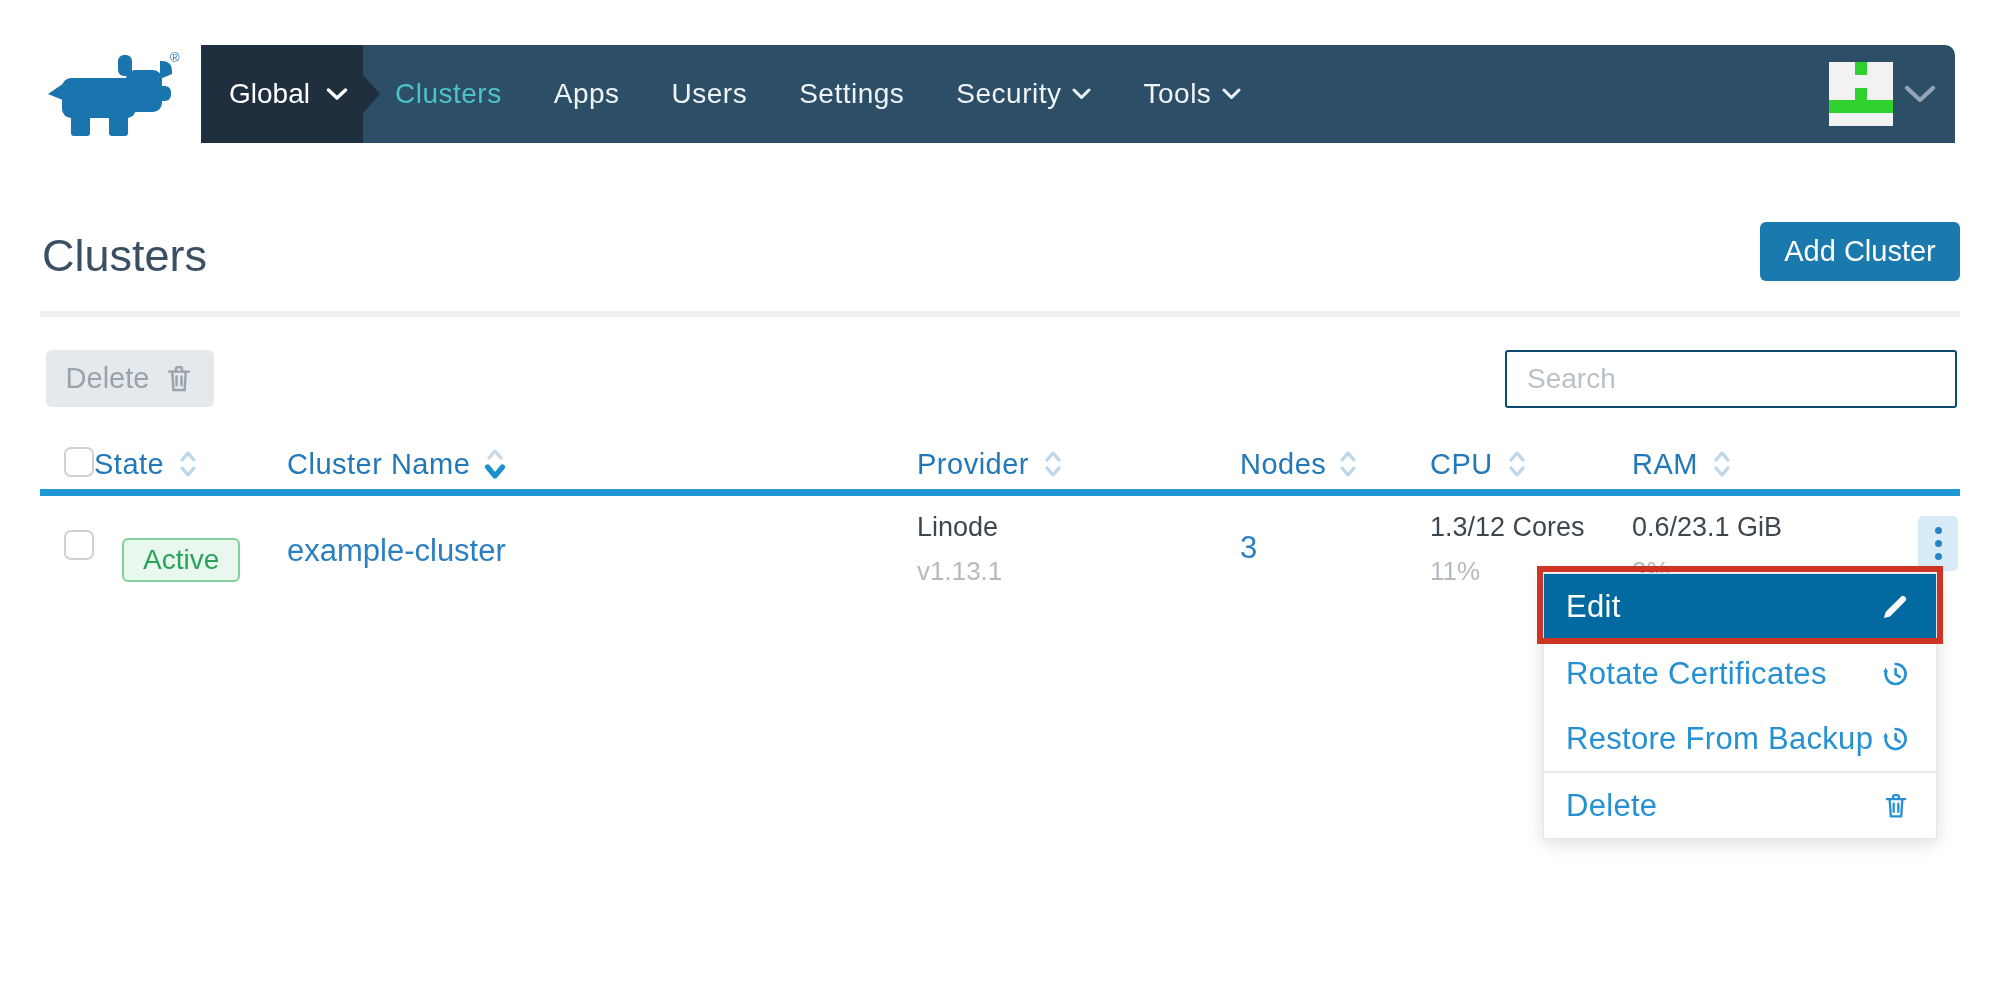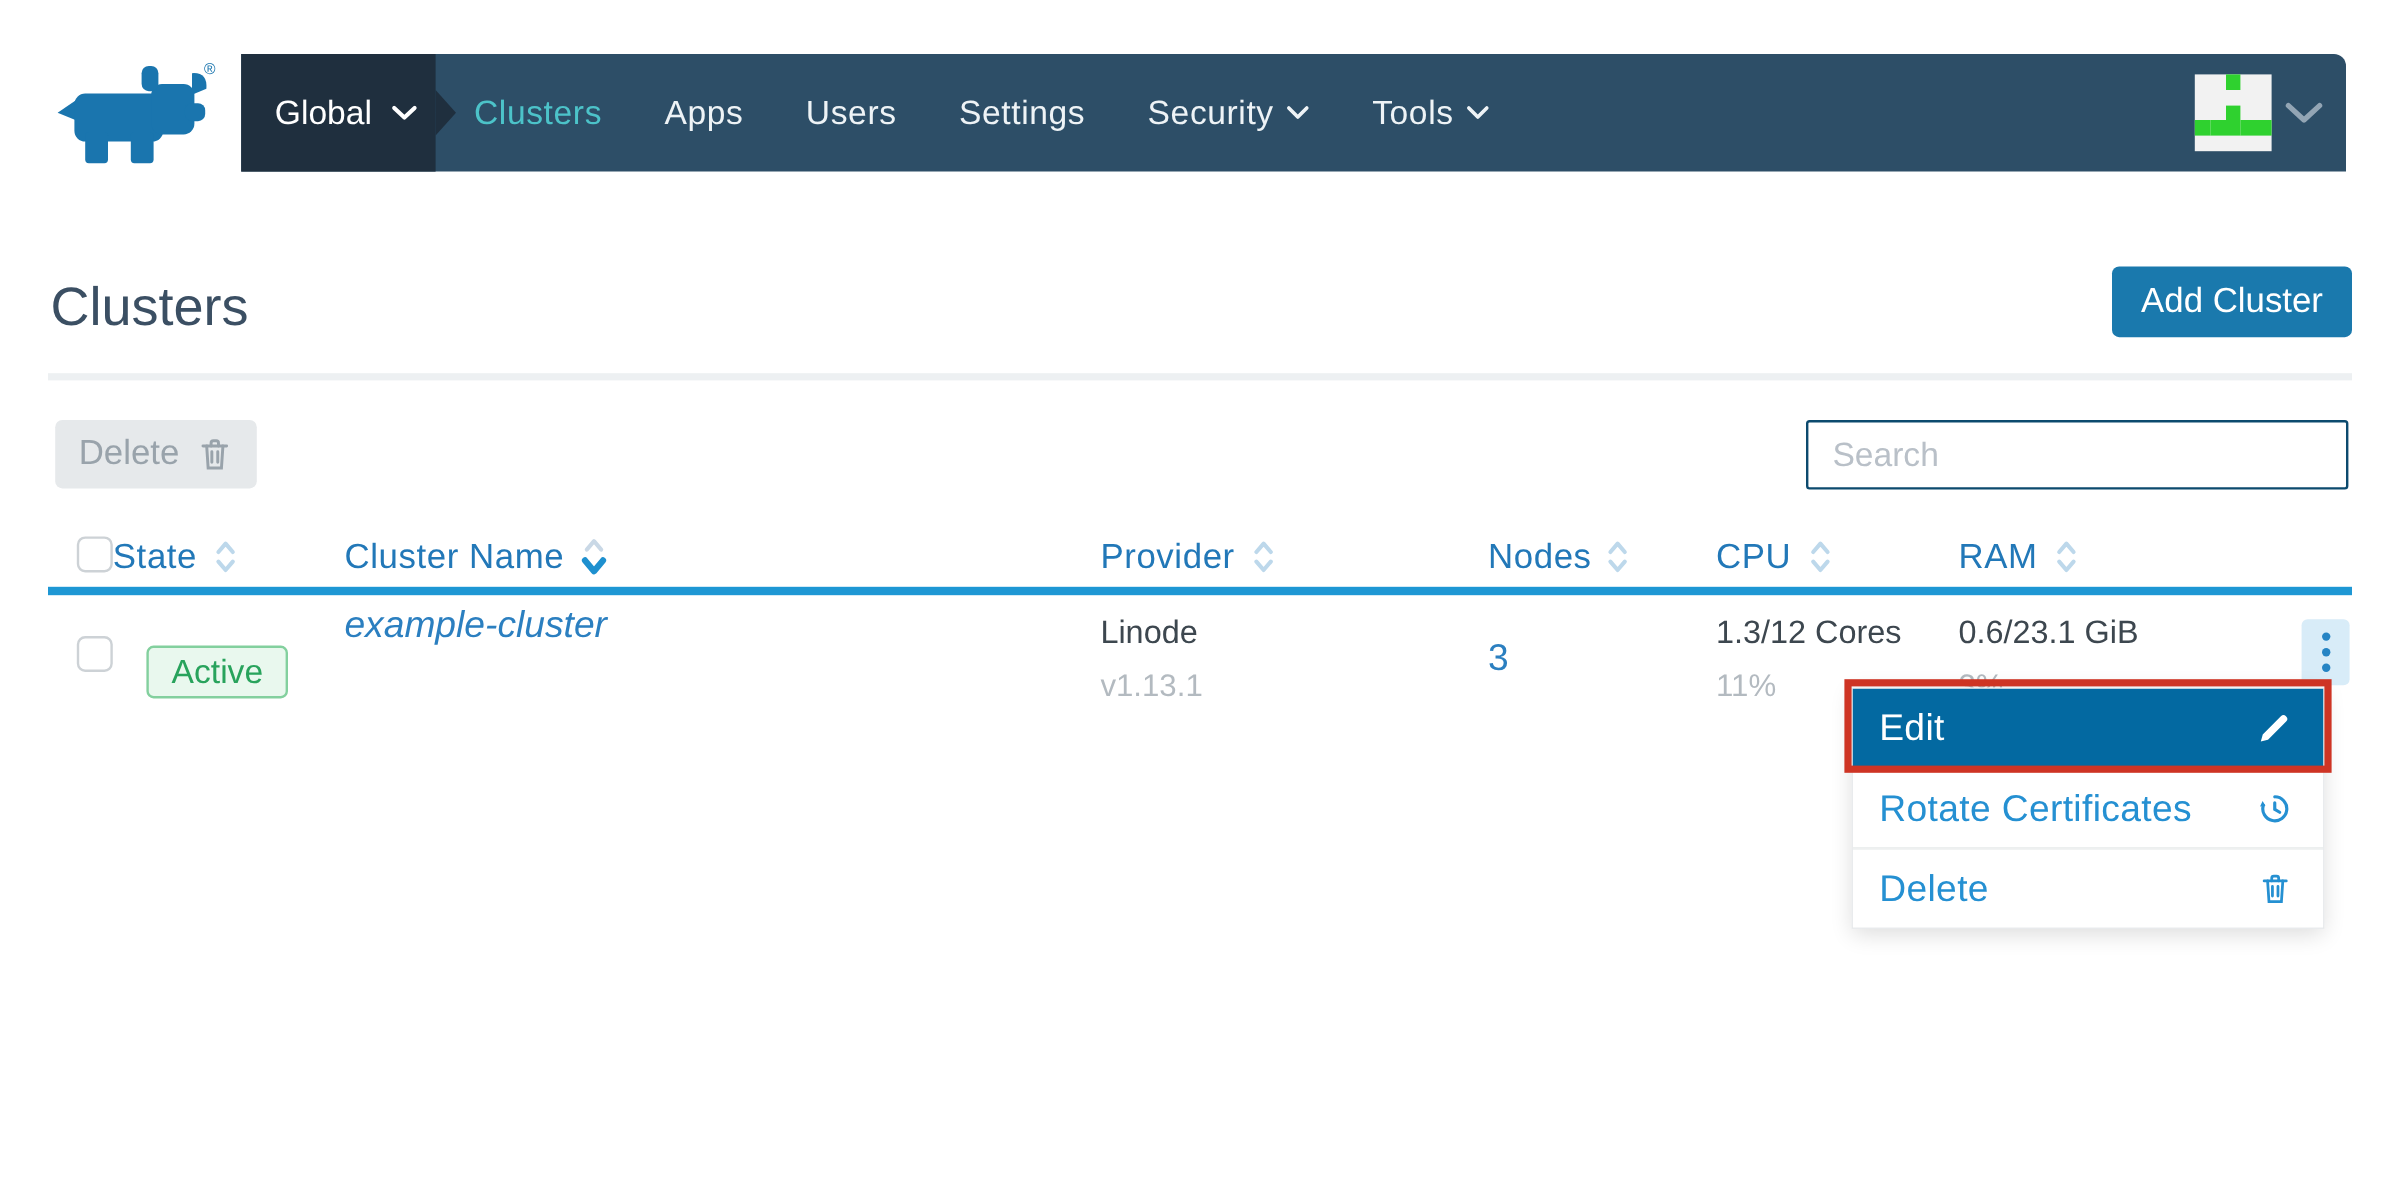--- a/index.html
+++ b/index.html
@@ -222,21 +222,21 @@
   <span>RAM</span>
   <svg width="20" height="38" viewBox="0 0 20 38" fill="none" stroke="#bdd8eb" stroke-width="3.4" stroke-linecap="round" stroke-linejoin="round">
     <path d="M4 15 L10 8 L16 15"></path>
       <path d="M4 23 L10 30 L16 23"></path>
   </svg>
 </div>
 <div class="header-line"></div>
 
 <input type="checkbox" class="cbx" style="left: 64px; top: 530px;">
 <span class="state-badge">Active</span>
-<a class="cell-link" style="left:287px;top:503px;font-style:italic;">example-cluster</a>
+<a class="cell-link" style="left:287px;top:533px;">example-cluster</a>
 <span class="cell-main" style="left:917px;top:512px;">Linode</span>
 <span class="cell-sub" style="left:917px;top:556px;">v1.13.1</span>
 <a class="cell-link" style="left:1240px;top:530px;">3</a>
 <span class="cell-main" style="left:1430px;top:512px;">1.3/12 Cores</span>
 <span class="cell-sub" style="left:1430px;top:556px;">11%</span>
 <span class="cell-main" style="left:1632px;top:512px;">0.6/23.1 GiB</span>
 <span class="cell-sub" style="left:1632px;top:556px;">3%</span>
 <button class="kebab-btn">
     <i></i>
     <i></i>
@@ -252,20 +252,28 @@
   </div>
   <div class="menu-sep"></div>
   <div class="menu-item">
     <span>Rotate Certificates</span>
     <svg width="30" height="30" viewBox="0 0 24 24" fill="none" stroke="#2590d2" stroke-width="2.1" stroke-linecap="round">
       <path d="M12.5 4 a8 8 0 1 1 -7.6 5.6"></path>
       <path d="M6.3 9.9 l-3.6 0.6 1.7-3.7 z" fill="#2590d2" stroke="none"></path>
       <path d="M12.5 8 v4.3 l3.3 2"></path>
     </svg>
   </div>
+  <div class="menu-item">
+    <span>Restore From Backup</span>
+    <svg width="30" height="30" viewBox="0 0 24 24" fill="none" stroke="#2590d2" stroke-width="2.1" stroke-linecap="round">
+      <path d="M12.5 4 a8 8 0 1 1 -7.6 5.6"></path>
+      <path d="M6.3 9.9 l-3.6 0.6 1.7-3.7 z" fill="#2590d2" stroke="none"></path>
+      <path d="M12.5 8 v4.3 l3.3 2"></path>
+    </svg>
+  </div>
   <div class="menu-sep"></div>
   <div class="menu-sep"></div>
   <div class="menu-item">
     <span>Delete</span>
     <svg width="28" height="30" viewBox="0 0 24 26" fill="none" stroke="#2590d2" stroke-width="2" stroke-linecap="round">
       <path d="M4 7 h16"></path>
         <path d="M9.5 7 V5 a1.5 1.5 0 0 1 1.5 -1.5 h2 a1.5 1.5 0 0 1 1.5 1.5 V7"></path>
       <path d="M6.5 7 l1 15 h9 l1 -15"></path>
         <path d="M10 11 v7 M14 11 v7"></path>
     </svg>

